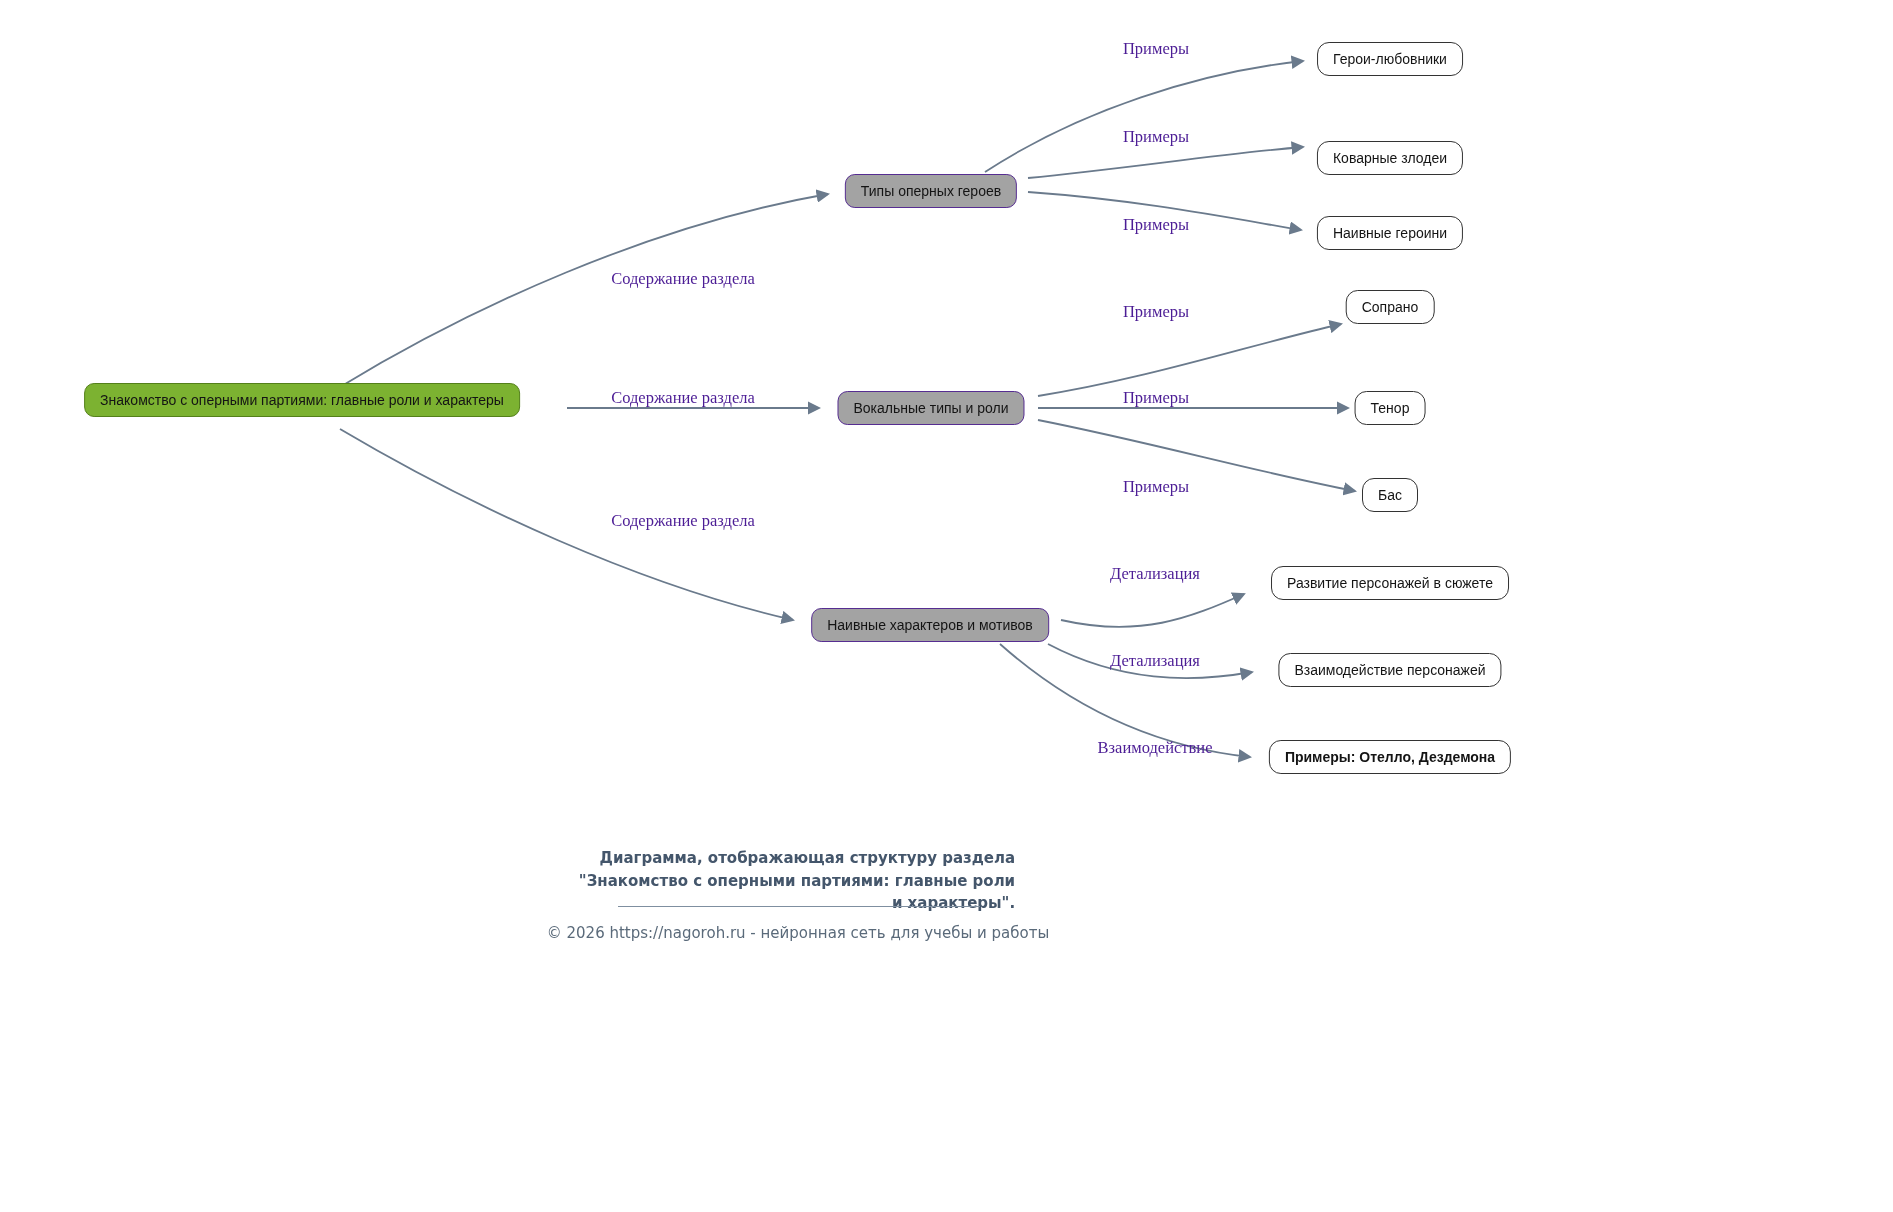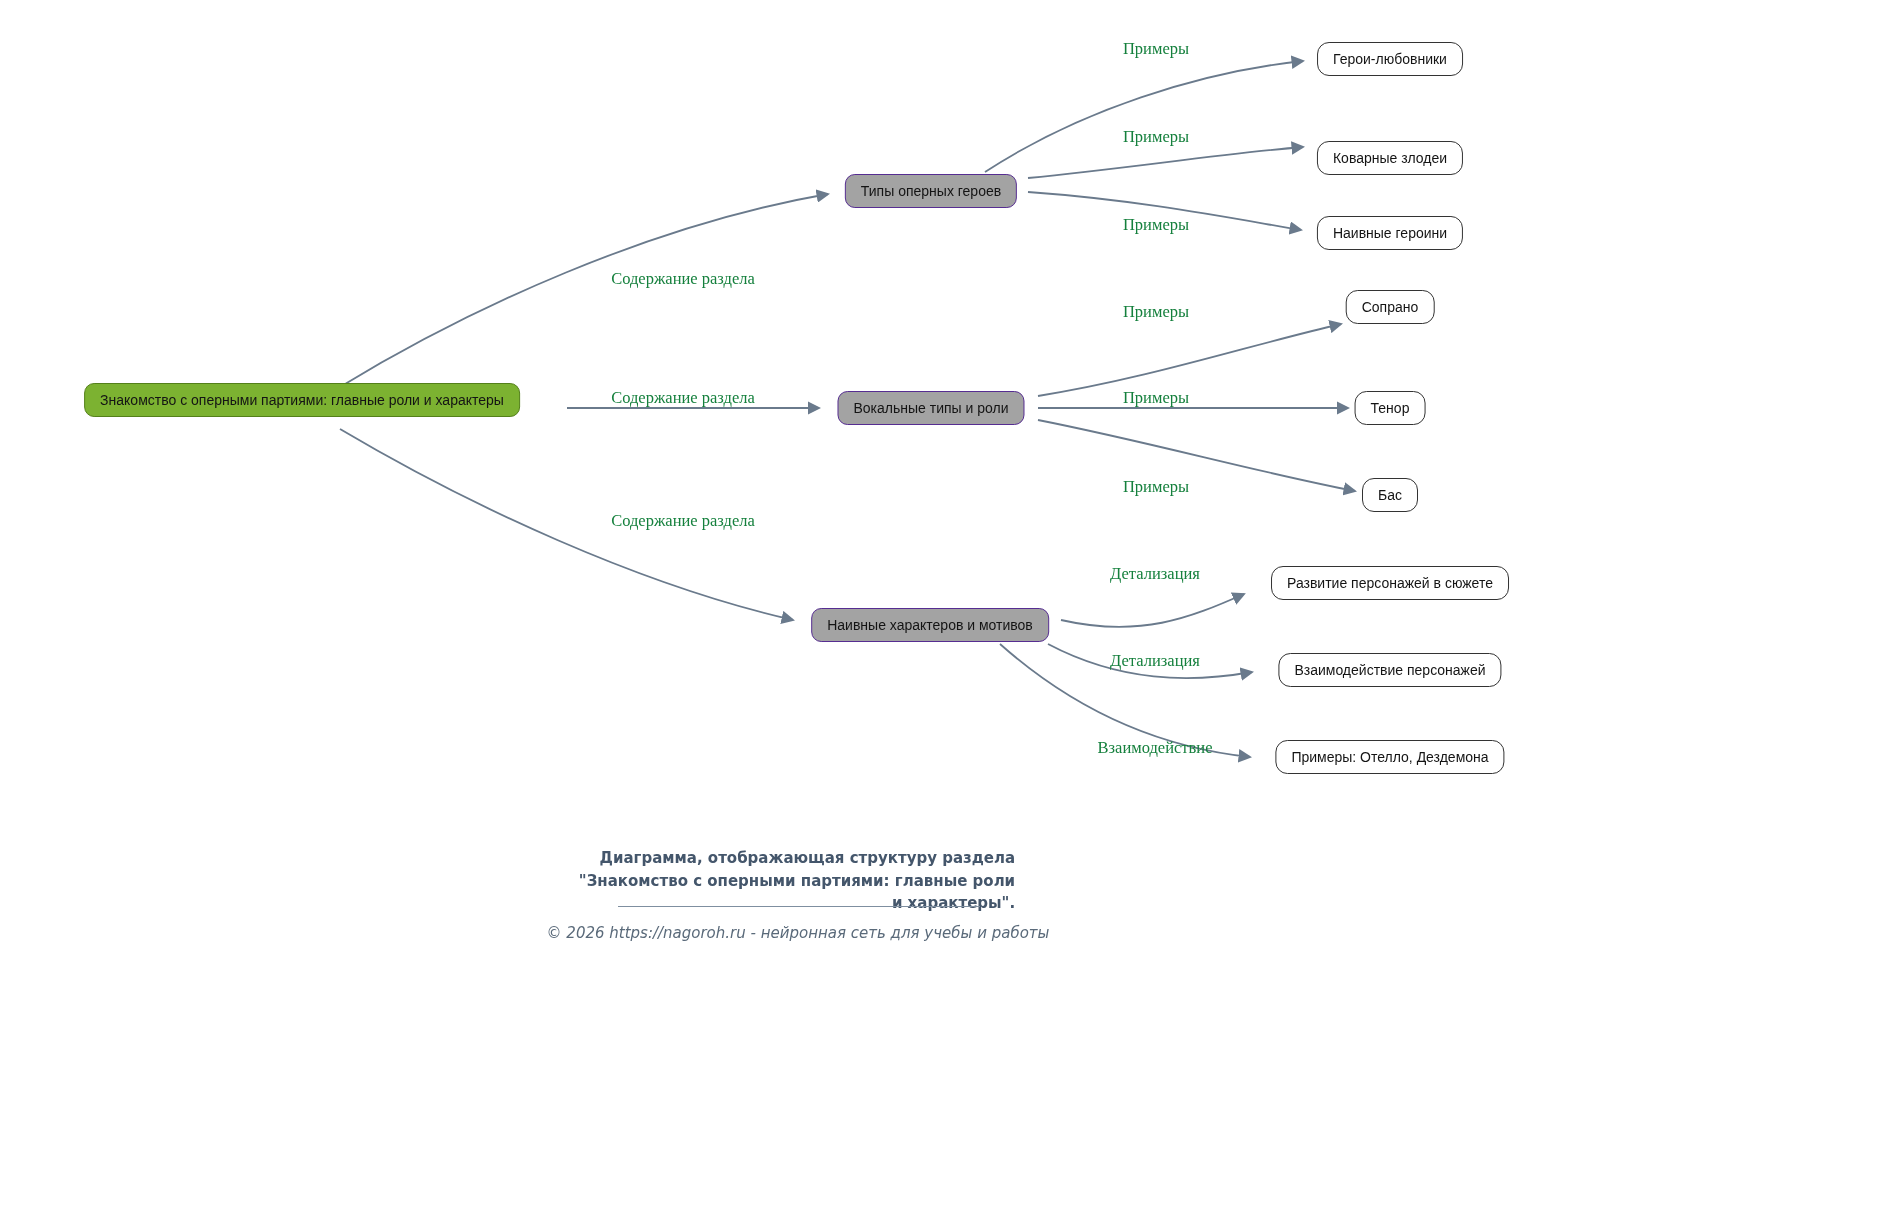--- a/index.html
+++ b/index.html
@@ -40,21 +40,21 @@
   .leaf-node {
     background: #ffffff;
     border: 1.6px solid #333333;
     border-radius: 12px;
   }
   .edge-label {
     position: absolute;
     transform: translate(-50%, -50%);
     font-family: "Liberation Serif", "DejaVu Serif", serif;
     font-size: 16.5px;
-    color: #15803d;
+    color: #4c1d95;
     white-space: nowrap;
   }
   .caption {
     position: absolute;
     left: 797px;
     top: 847px;
     transform: translateX(-50%);
     text-align: right;
     font-weight: bold;
     color: #44566b;
@@ -72,21 +72,20 @@
   }
   .copyright {
     position: absolute;
     left: 798px;
     top: 933px;
     transform: translate(-50%, -50%);
     color: #5a6a7a;
     font-size: 15px;
     white-space: nowrap;
     font-family: "DejaVu Sans", sans-serif;
-    font-style: italic;
   }
 </style>
 </head>
 <body>
 
 <div id="canvas">
 
   <svg id="edges" viewBox="0 0 1893 1212" xmlns="http://www.w3.org/2000/svg">
     <defs>
       <marker id="arrow" viewBox="0 0 10 10" refX="8.5" refY="5" markerWidth="7.5" markerHeight="7.5" orient="auto-start-reverse">
@@ -119,21 +118,21 @@
   <div class="node branch-node" style="left:930px; top:625px;">Наивные характеров и мотивов</div>
 
   <div class="node leaf-node" style="left:1390px; top:59px;">Герои-любовники</div>
   <div class="node leaf-node" style="left:1390px; top:146px;margin-top:12px;">Коварные злодеи</div>
   <div class="node leaf-node" style="left:1390px; top:233px;">Наивные героини</div>
   <div class="node leaf-node" style="left:1390px; top:307px;">Сопрано</div>
   <div class="node leaf-node" style="left:1390px; top:408px;">Тенор</div>
   <div class="node leaf-node" style="left:1390px; top:495px;">Бас</div>
   <div class="node leaf-node" style="left:1390px; top:583px;">Развитие персонажей в сюжете</div>
   <div class="node leaf-node" style="left:1390px; top:670px;">Взаимодействие персонажей</div>
-  <div class="node leaf-node" style="left:1390px; top:757px;">Примеры: Отелло, Дездемона</div>
+  <div class="node leaf-node" style="left:1390px; top:757px;font-weight:bold;">Примеры: Отелло, Дездемона</div>
 
   <span class="edge-label" style="left:683px; top:279px;">Содержание раздела</span>
   <span class="edge-label" style="left:683px; top:398px;">Содержание раздела</span>
   <span class="edge-label" style="left:683px; top:521px;">Содержание раздела</span>
 
   <span class="edge-label" style="left:1156px; top:49px;">Примеры</span>
   <span class="edge-label" style="left:1156px; top:137px;">Примеры</span>
   <span class="edge-label" style="left:1156px; top:225px;">Примеры</span>
   <span class="edge-label" style="left:1156px; top:312px;">Примеры</span>
   <span class="edge-label" style="left:1156px; top:398px;">Примеры</span>

